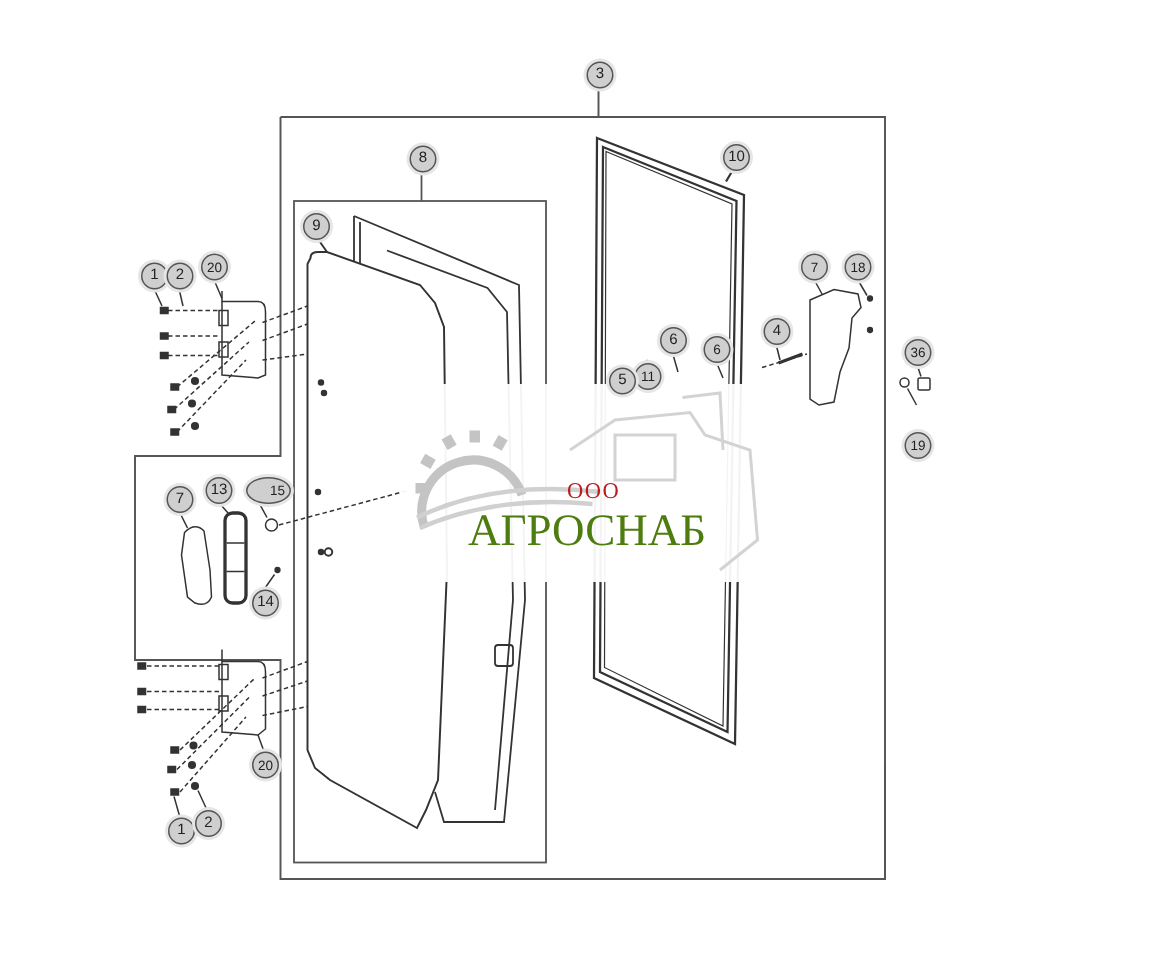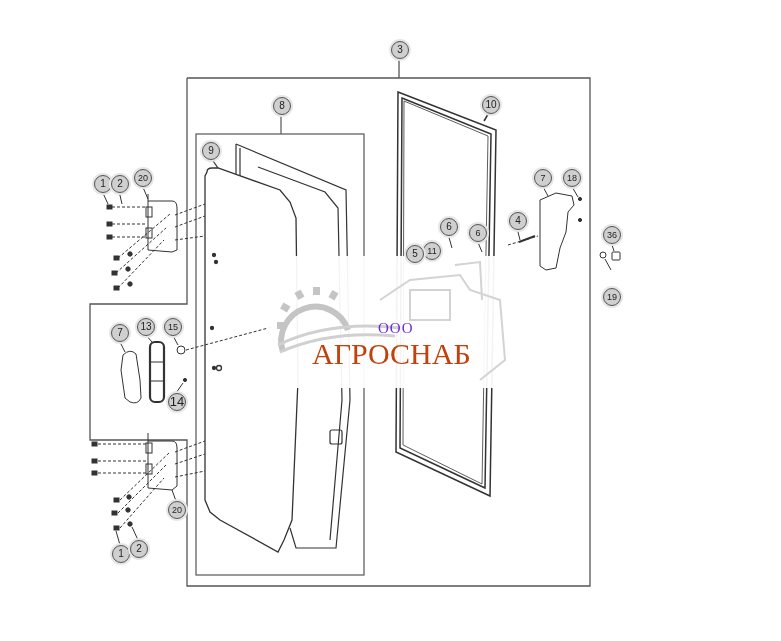--- a/index.html
+++ b/index.html
@@ -1,20 +1,20 @@
 <!DOCTYPE html>
 <html><head>
 <meta charset="utf-8">
 <style>
   html, body { margin:0; padding:0; background:#ffffff; }
   body { width:781px; height:641px; position:relative; overflow:hidden; font-family:"DejaVu Sans", sans-serif; }
   #diagram { position:absolute; left:0; top:0; width:781px; height:641px; }
   .callout { position:absolute; width:16px; height:16px; border-radius:50%; background:#cfcfcf; border:1px solid #555; box-shadow:0 0 0 2px #e6e6e6; font-size:10px; line-height:16px; text-align:center; color:#222; font-family:"Liberation Sans", sans-serif; }
-  .wm-ooo { position:absolute; left:378px; top:320px; font-family:"Liberation Serif", serif; font-size:15px; color:#6d28d9; letter-spacing:1px; }
-  .wm-name { position:absolute; left:312px; top:337px; font-family:"Liberation Serif", serif; font-size:30px; color:#c2410c; letter-spacing:0px; }
+  .wm-ooo { position:absolute; left:378px; top:320px; font-family:"Liberation Serif", serif; font-size:15px; color:#b91c1c; letter-spacing:1px; }
+  .wm-name { position:absolute; left:312px; top:337px; font-family:"Liberation Serif", serif; font-size:30px; color:#4d7c0f; letter-spacing:0px; }
 </style>
 </head>
 <body>
 
 <svg id="diagram" viewBox="0 0 781 641" xmlns="http://www.w3.org/2000/svg">
 
   <g fill="none" stroke="#555" stroke-width="1.3">
     <polyline points="187,78 590,78 590,586 187,586 187,440 90,440 90,304 187,304 187,78"></polyline>
     <line x1="399" y1="57" x2="399" y2="78"></line>
   </g>
@@ -186,18 +186,18 @@
     <div class="callout" style="left: 563px; top: 169px; font-size: 9px;">18</div>
     <div class="callout" style="left: 509px; top: 212px;">4</div>
     <div class="callout" style="left: 423px; top: 224px; font-size: 9px; margin-top: 18px;">11</div>
     <div class="callout" style="left: 440px; top: 218px;">6</div>
     <div class="callout" style="left: 469px; top: 224px; font-size: 9px;">6</div>
     <div class="callout" style="left: 406px; top: 245px;">5</div>
     <div class="callout" style="left: 603px; top: 226px; font-size: 9px;">36</div>
     <div class="callout" style="left: 603px; top: 288px; font-size: 9px;">19</div>
     <div class="callout" style="left: 111px; top: 324px;">7</div>
     <div class="callout" style="left: 137px; top: 318px; font-size: 10px;">13</div>
-    <div class="callout" style="left: 164px; top: 318px; font-size: 9px;">15</div>
-    <div class="callout" style="left: 168px; top: 393px; font-size: 13px;">14</div>
+    <div class="callout" style="left: 164px; top: 318px; font-size: 9px; padding-left: 12px;">15</div>
+    <div class="callout" style="left: 168px; top: 393px; font-size: 10px;">14</div>
     <div class="callout" style="left: 168px; top: 501px; font-size: 9px;">20</div>
     <div class="callout" style="left: 112px; top: 545px;">1</div>
     <div class="callout" style="left: 130px; top: 540px;">2</div>
   </div>
 
 </body></html>

